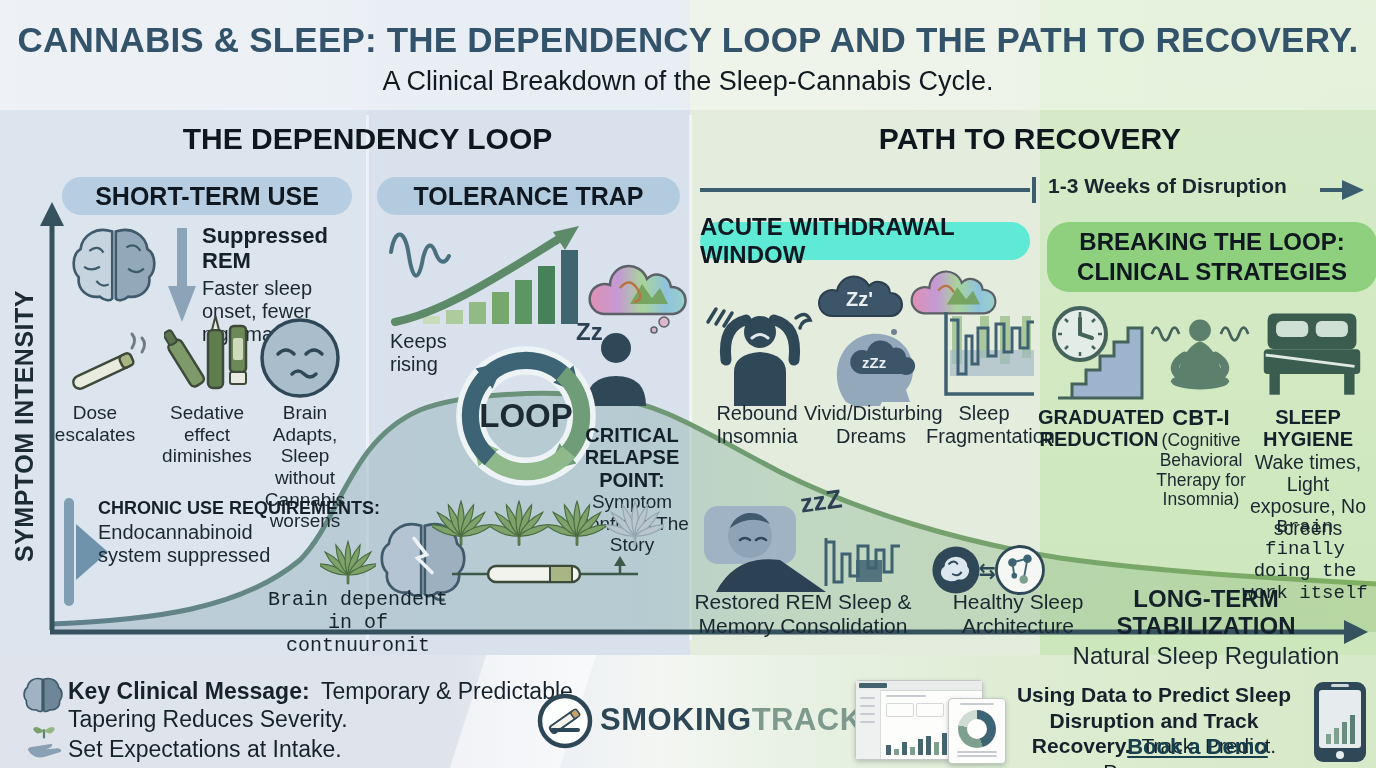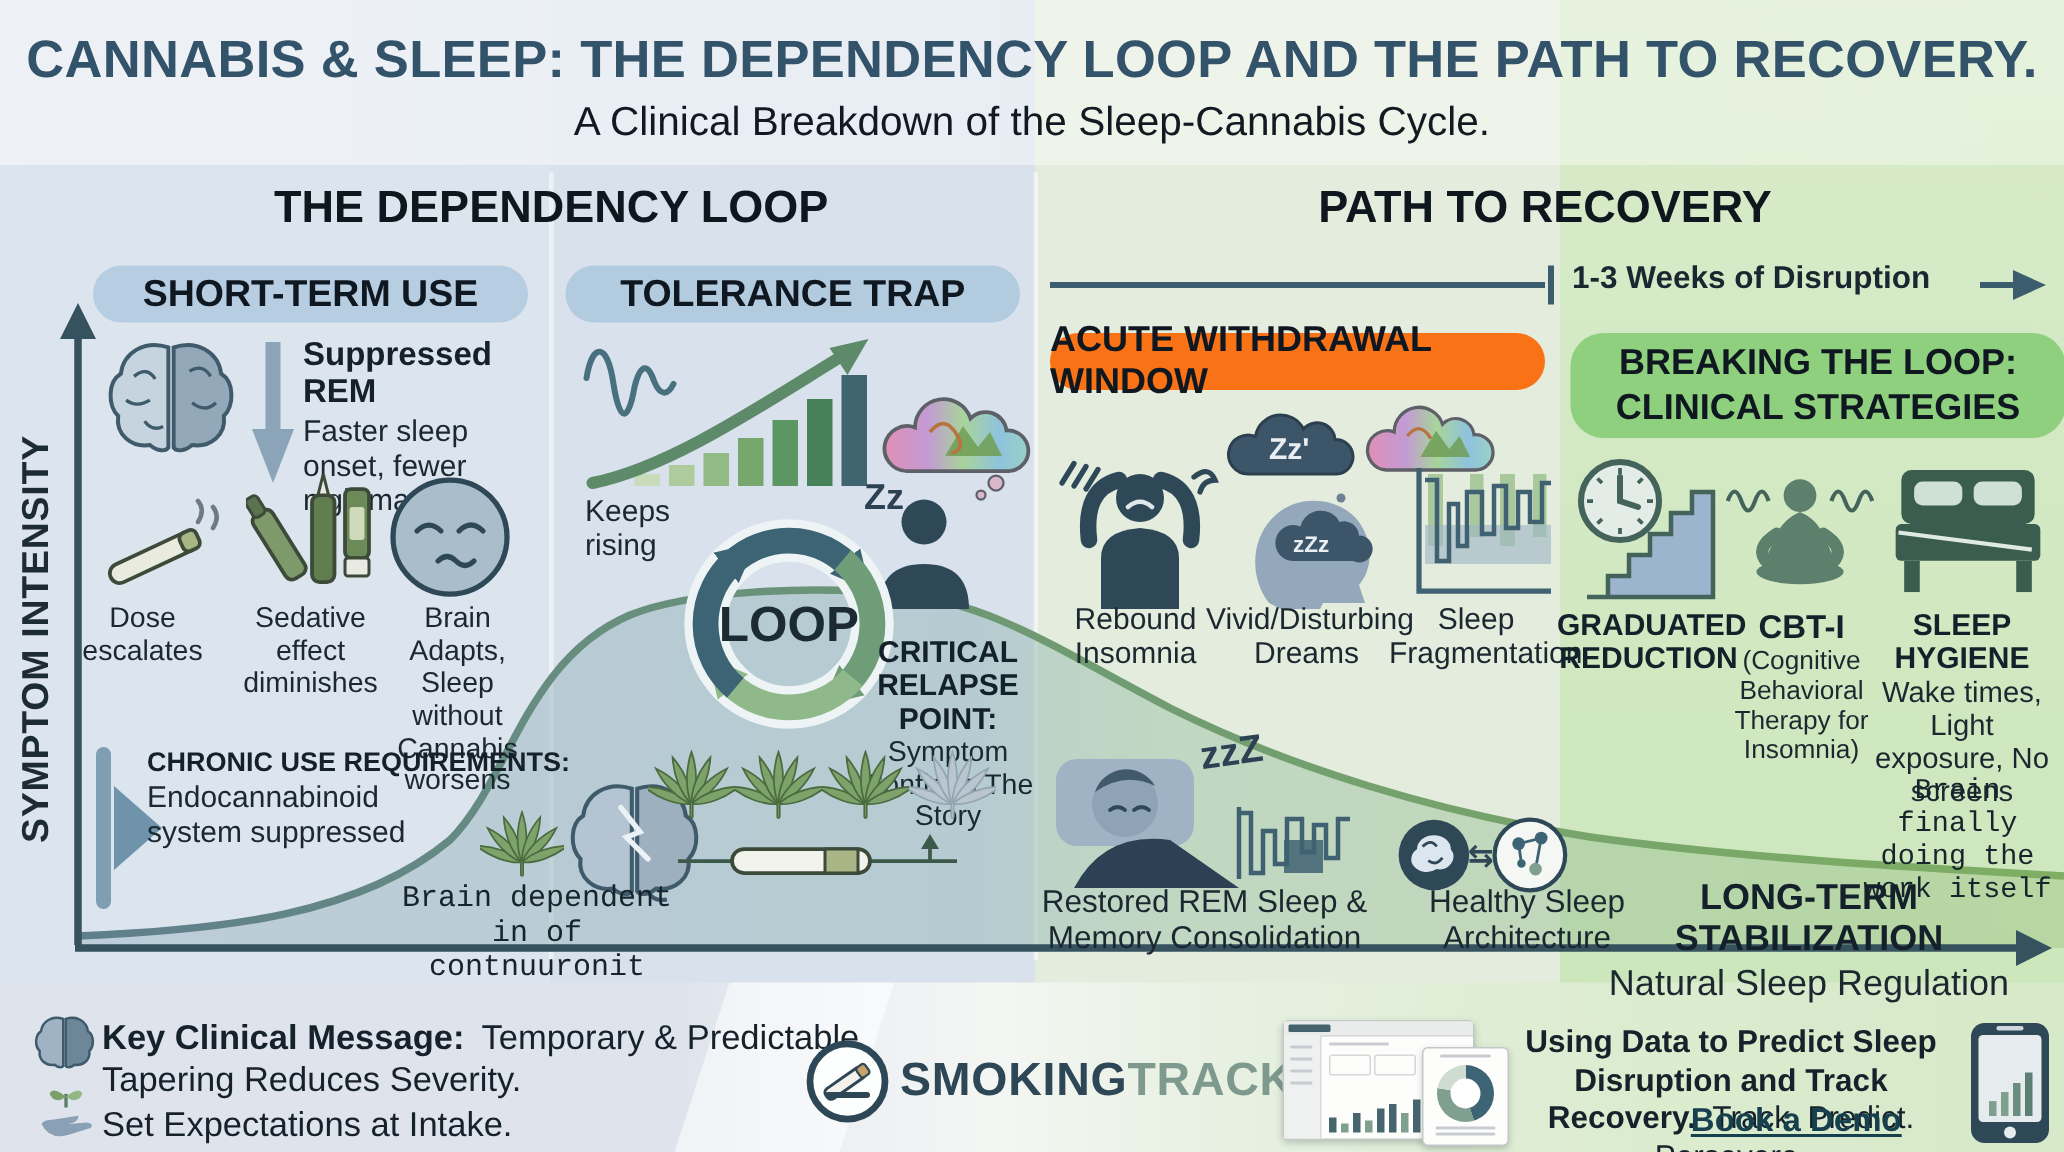--- a/index.html
+++ b/index.html
@@ -119,21 +119,21 @@
 
   <div class="abs ctr title">CANNABIS &amp; SLEEP: THE DEPENDENCY LOOP AND THE PATH TO RECOVERY.</div>
   <div class="abs ctr subtitle">A Clinical Breakdown of the Sleep-Cannabis Cycle.</div>
 
   <div class="abs ctr h2" style="left:60px;top:122px;width:615px;">THE DEPENDENCY LOOP</div>
   <div class="abs ctr h2" style="left:770px;top:122px;width:520px;">PATH TO RECOVERY</div>
   <div class="abs" style="left:1048px;top:174px;width:270px;font-size:21px;font-weight:600;color:#1a2730;">1-3 Weeks of Disruption</div>
 
   <div class="abs pill" style="left:62px;top:177px;width:290px;height:38px;background:#b7cde1;font-size:25px;">SHORT-TERM USE</div>
   <div class="abs pill" style="left:377px;top:177px;width:303px;height:38px;background:#b3cbdf;font-size:25px;">TOLERANCE TRAP</div>
-  <div class="abs pill" style="left:700px;top:222px;width:330px;height:38px;background:#f97316;font-size:24px;">ACUTE WITHDRAWAL WINDOW</div>
+  <div class="abs pill" style="left:700px;top:222px;width:330px;height:38px;background:#5eead4;font-size:24px;">ACUTE WITHDRAWAL WINDOW</div>
   <div class="abs pill ctr" style="left:1047px;top:222px;width:318px;height:70px;background:#8ed07d;font-size:24px;line-height:1.25;padding:0 6px;">BREAKING THE LOOP: CLINICAL STRATEGIES</div>
 
   <div class="abs ctr" style="left:-137px;top:408px;width:330px;height:36px;transform:rotate(-90deg);font-size:25px;font-weight:800;color:#1d2b34;letter-spacing:.5px;">SYMPTOM INTENSITY</div>
 
   <svg class="abs" style="left:70px;top:222px;" width="88" height="86" viewBox="0 0 100 92">
     <path d="M48 8 C30 2 14 12 12 28 C2 34 2 52 10 60 C8 74 20 84 34 82 C40 87 46 87 48 84 Z" fill="#c6d4e0" stroke="#3e5a6b" stroke-width="3"></path>
     <path d="M52 8 C70 2 86 12 88 28 C98 34 98 52 90 60 C92 74 80 84 66 82 C60 87 54 87 52 84 Z" fill="#93a9ba" stroke="#3e5a6b" stroke-width="3"></path>
     <path d="M22 30 q10 -8 16 2 M16 48 q8 6 18 0 M64 26 q10 -6 16 4 M66 50 q10 8 18 0 M30 64 q6 8 14 4" fill="none" stroke="#3e5a6b" stroke-width="2.5"></path>
   </svg>
   <svg class="abs" style="left:168px;top:228px;" width="28" height="98" viewBox="0 0 28 98">

